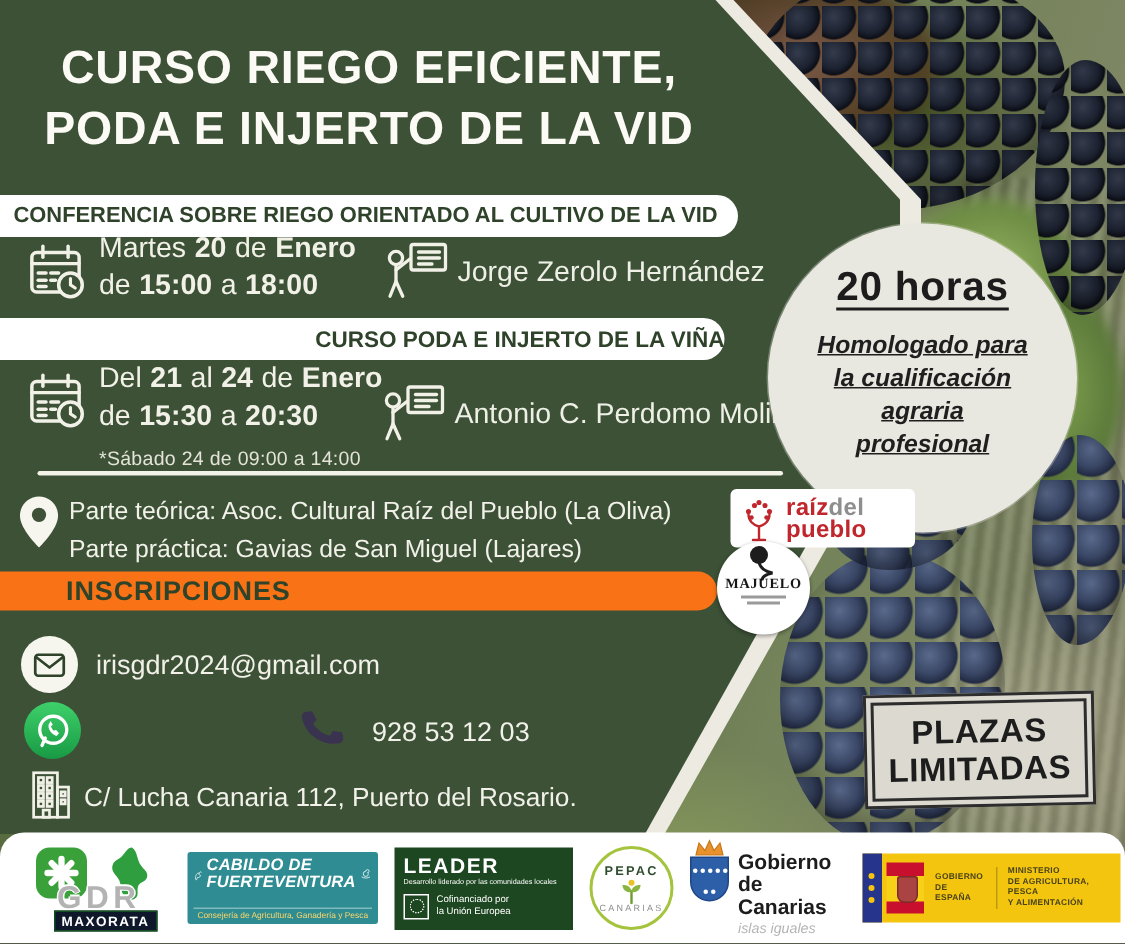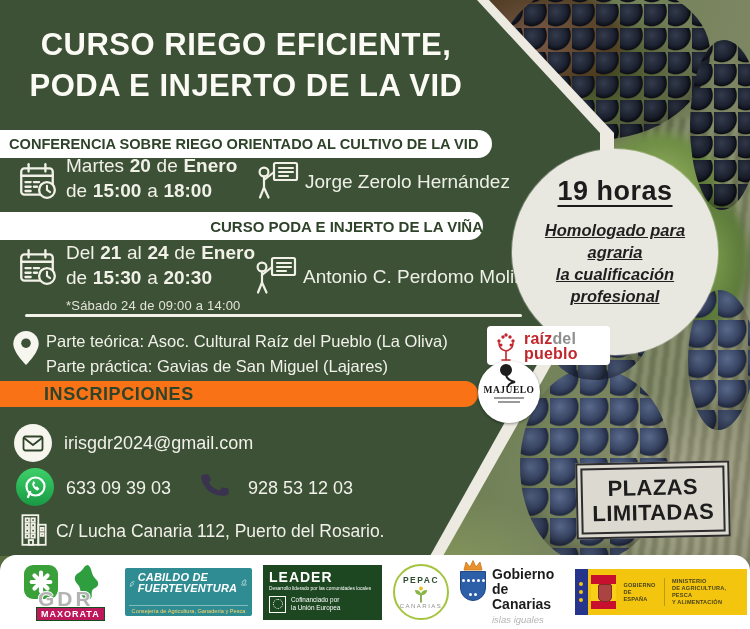--- a/index.html
+++ b/index.html
@@ -93,21 +93,21 @@
 
   
   .footer{position:absolute;left:0;bottom:0;width:750px;height:74px;background:#ffffff;
     border-radius:16px 16px 0 0;display:flex;align-items:center;padding-left:24px;box-sizing:border-box;gap:11px;}
 
   .gdr{position:relative;width:90px;height:58px;}
   .gdr-pin{position:absolute;left:0;top:2px;width:34px;height:34px;background:#3aa03a;border-radius:9px;
     display:flex;align-items:center;justify-content:center;}
   .gdr-acronym{position:absolute;left:14px;top:24px;font-size:21px;font-weight:bold;color:#b3b3b3;letter-spacing:3px;
     text-shadow:-1px 0 #fff,1px 0 #fff,0 -1px #fff,0 1px #fff;}
-  .gdr-bar{position:absolute;left:12px;top:44px;background:#be185d;border:1.5px solid #11501d;color:#fff;
+  .gdr-bar{position:absolute;left:12px;top:44px;background:#0f172a;border:1.5px solid #11501d;color:#fff;
     font-size:9px;font-weight:bold;letter-spacing:1px;padding:1px 4px;}
 
   .cabildo{width:127px;height:48px;background:#2e8c92;border-radius:2px;color:#fff;
     display:flex;flex-direction:column;justify-content:space-between;box-sizing:border-box;padding:4px 4px 2px 4px;}
   .cabildo-top{display:flex;align-items:center;gap:3px;}
   .cabildo-name{font-size:11px;line-height:11px;font-weight:bold;letter-spacing:.2px;font-style:italic;}
   .cabildo-sub{border-top:1px solid #ffffff66;font-size:5.6px;color:#ffd76a;text-align:center;padding-top:2px;white-space:nowrap;}
 
   .leader{width:119px;height:55px;background:#1d4721;color:#fff;box-sizing:border-box;padding:4px 6px;}
   .leader-title{font-size:14px;font-weight:bold;letter-spacing:1px;}
@@ -273,21 +273,20 @@
   </div>
   <div class="abs contact-text" style="left:64px;top:433px;font-size:18px;">irisgdr2024@gmail.com</div>
 
   <div class="abs circle-icon" style="left:16px;top:468px;width:38px;height:38px;background:linear-gradient(180deg,#3ed06a,#189a44);">
     <svg width="26" height="26" viewBox="0 0 26 26" fill="none">
       <circle cx="13.5" cy="12.5" r="9" stroke="#ffffff" stroke-width="2.2"></circle>
       <path d="M6 23 l2.2 -5" stroke="#ffffff" stroke-width="2.2" stroke-linecap="round"></path>
       <path d="M10.4 9.2 c-.7 2.8 2.2 6.6 5.3 7.4 l1.7 -1.7 -2.1 -2.4 -1.4 .6 c-.9 -.7 -1.6 -1.7 -1.9 -2.9 l1.2 -1 -1.5 -2.5 z" fill="#ffffff"></path>
     </svg>
   </div>
-  <div class="abs contact-text" style="left:66px;top:478px;font-size:18px;">633 09 39 03</div>
 
   <div class="abs" style="left:200px;top:470px;">
     <svg width="30" height="30" viewBox="0 0 28 28">
       <path d="M5.5 2.5 C3.8 2.5 2.5 3.8 2.5 5.5 c0 10.8 9.2 20 20 20 1.7 0 3 -1.3 3 -3 v-3.4 l-5.6 -1.8 -2.2 2.6 c-4 -1.8 -7.3 -5.1 -9.1 -9.1 l2.6 -2.2 -1.8 -5.6 z" fill="#3a3350" transform="rotate(-10 14 14)"></path>
     </svg>
   </div>
   <div class="abs contact-text" style="left:248px;top:478px;font-size:18px;">928 53 12 03</div>
 
   <div class="abs" style="left:17px;top:512px;">
     <svg width="32" height="36" viewBox="0 0 30 34" fill="none" stroke="#f2f1e8" stroke-width="1.7">
@@ -302,25 +301,25 @@
       <rect x="8" y="21" width="3.2" height="3.2"></rect>
         <rect x="13.5" y="21" width="3.2" height="3.2"></rect>
       <rect x="11" y="26.5" width="4" height="4.5"></rect>
       <rect x="22.3" y="15" width="2.6" height="2.6"></rect>
         <rect x="22.3" y="20" width="2.6" height="2.6"></rect>
     </svg>
   </div>
   <div class="abs contact-text" style="left:56px;top:521px;font-size:17.5px;">C/ Lucha Canaria 112, Puerto del Rosario.</div>
 
   <div class="abs hours">
-    <div class="hours-title">19 horas</div>
+    <div class="hours-title">20 horas</div>
     <div class="hours-sub">
       <div>Homologado para</div>
+      <div>la cualificación</div>
       <div>agraria</div>
-      <div>la cualificación</div>
       <div>profesional</div>
     </div>
   </div>
 
   <div class="abs raiz">
     <svg width="26" height="30" viewBox="0 0 26 30">
       <path d="M13 29 v-9 m0 0 c-4 -1 -7 -4 -7 -8 m7 8 c4 -1 7 -4 7 -8 M9 29 h8" stroke="#c0272d" stroke-width="1.6" fill="none" stroke-linecap="round"></path>
       <circle cx="6" cy="10" r="1.7" fill="#c0272d"></circle>
         <circle cx="10" cy="6" r="1.7" fill="#c0272d"></circle>
       <circle cx="13" cy="4" r="1.7" fill="#c0272d"></circle>

